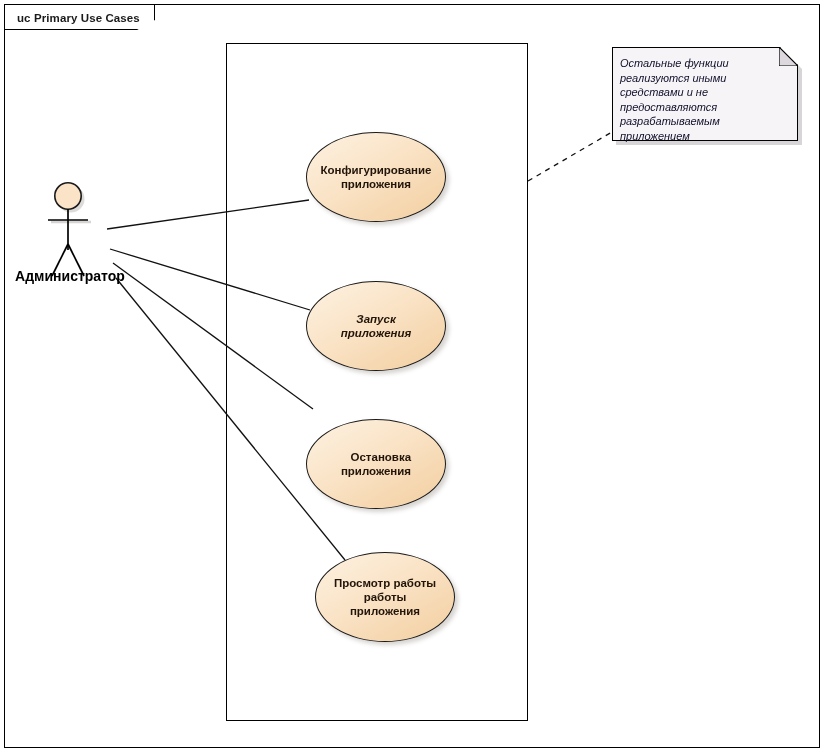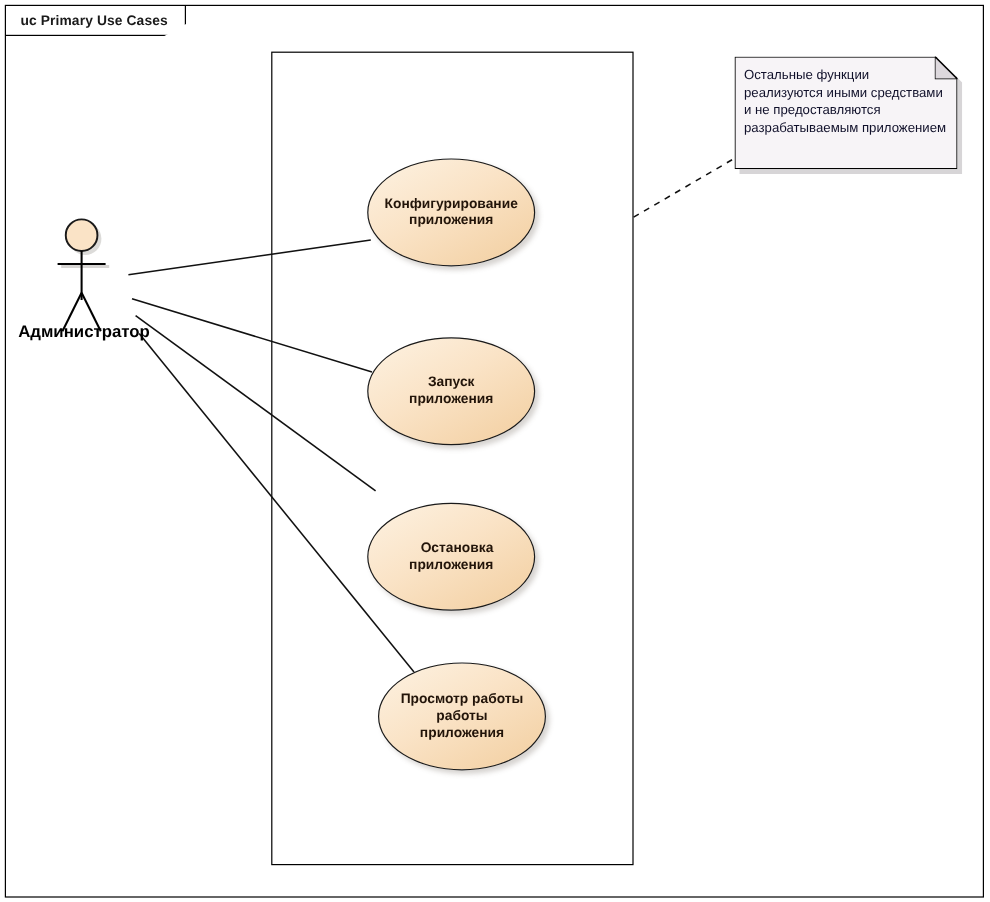--- a/index.html
+++ b/index.html
@@ -154,20 +154,21 @@
   }
   .note-text {
     position: absolute;
     left: 620px;
     top: 56px;
     width: 172px;
     font-size: 11px;
     color: #10102a;
     line-height: 14.5px;
     z-index: 3;
+    font-style: italic;
   }
   .links-svg {
     position: absolute;
     left: 0;
     top: 0;
     width: 825px;
     height: 752px;
     pointer-events: none;
   }
 </style>
@@ -205,21 +206,21 @@
   </svg>
   <div class="actor-label">Администратор</div>
 
   <div class="usecase" style="left:306px; top:132px; width:140px; height:90px;">
     <div class="usecase-label">
       <span>Конфигурирование</span><br>
       <span>приложения</span>
     </div>
   </div>
 
-  <div class="usecase" style="left:306px; top:281px; width:140px; height:90px;">
+  <div class="usecase" style="left:306px; top:281px; width:140px; height:90px;font-style:italic;">
     <div class="usecase-label">
       <span>Запуск приложения</span>
     </div>
   </div>
 
   <div class="usecase" style="left:306px; top:419px; width:140px; height:90px;text-align:right;">
     <div class="usecase-label">
       <span>Остановка</span><br>
       <span>приложения</span>
     </div>

